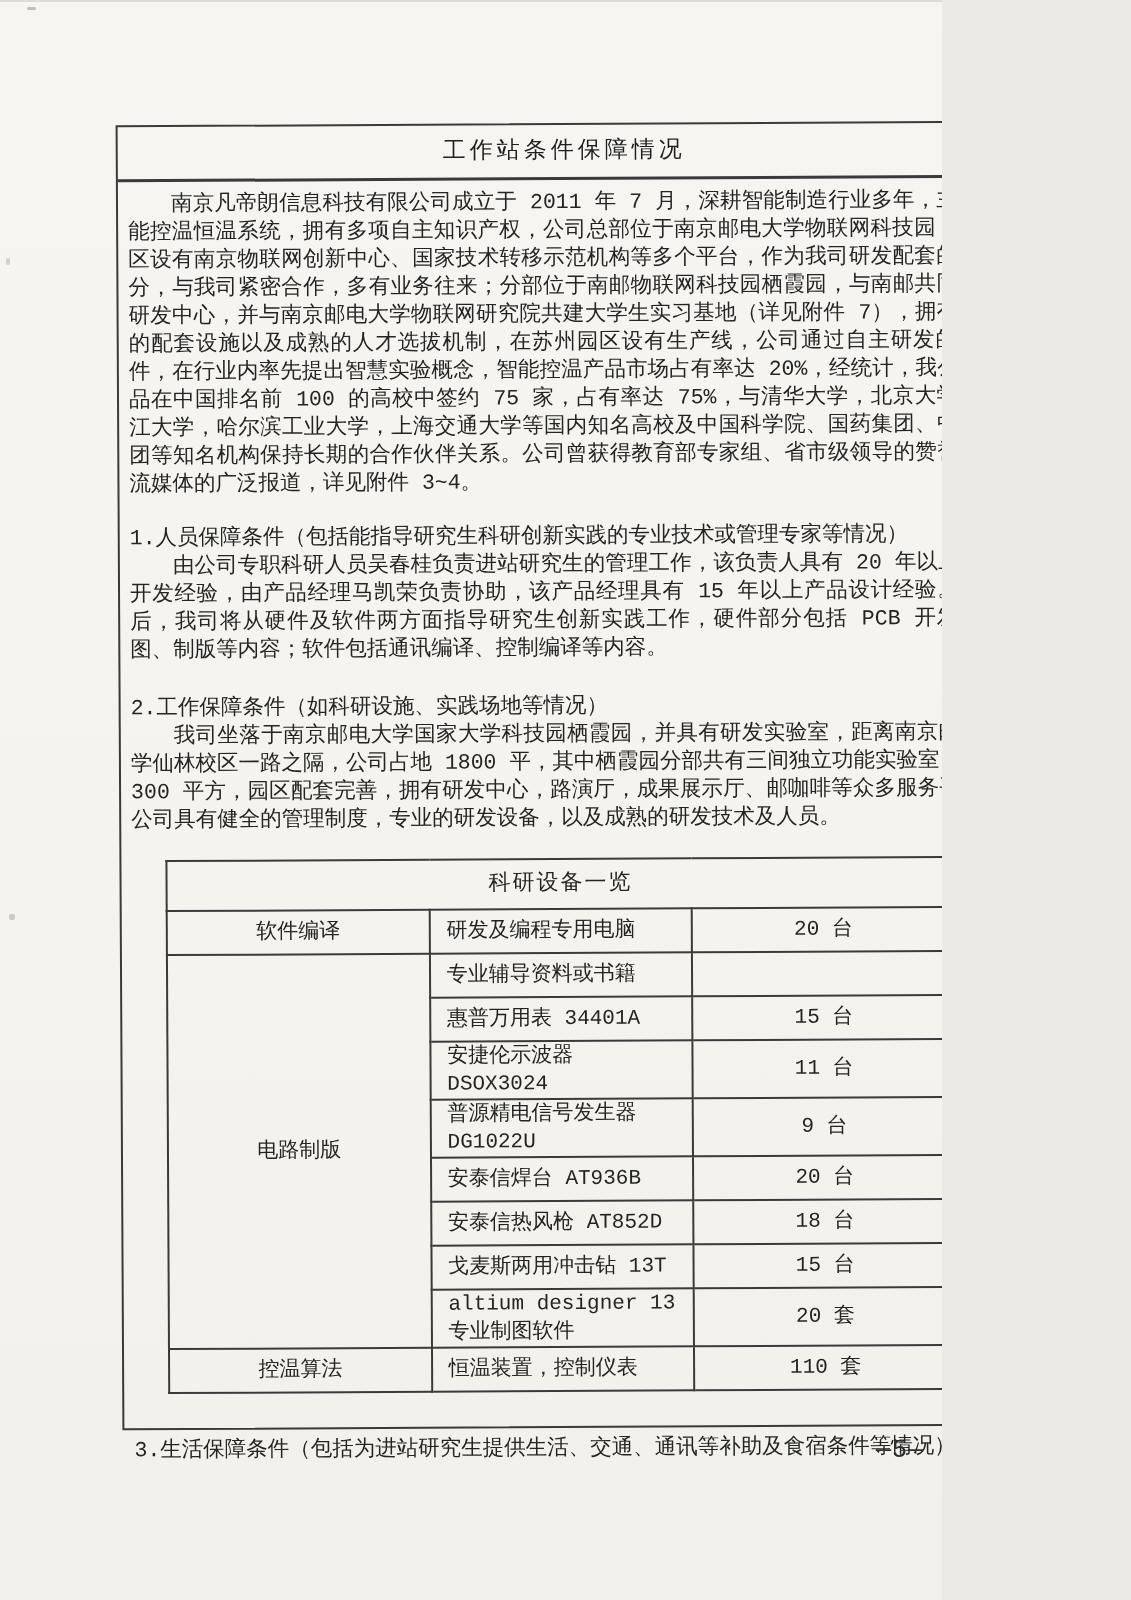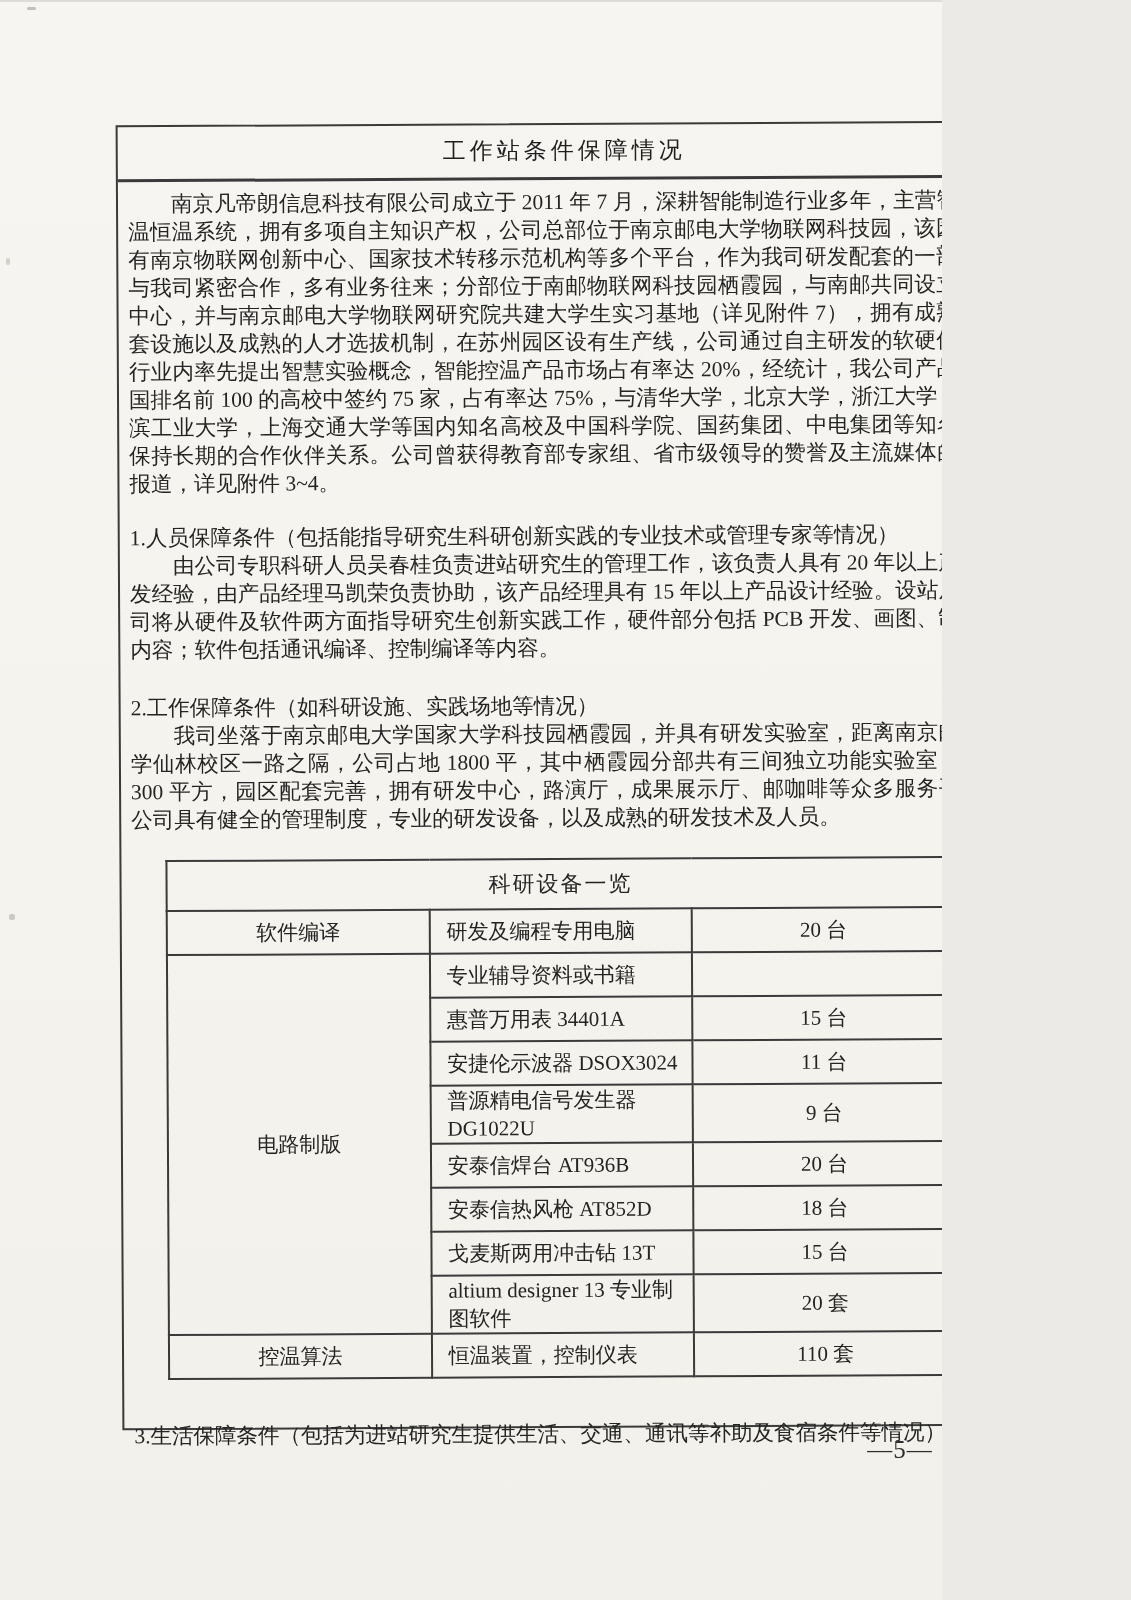--- a/index.html
+++ b/index.html
@@ -7,20 +7,21 @@
     width: 1131px; height: 1600px;
     font-family: "Liberation Serif", "DejaVu Serif", serif;
     background: #eceae6;
   }
   .page {
     position: relative;
     width: 942px; height: 1600px;
     overflow: hidden;
     background: linear-gradient(180deg, #f6f5f1 0%, #f4f3ee 55%, #f1f0ea 100%);
     color: #262626;
+    font-family: Liberation Mono, monospace;
   }
   .scan-topline {
     position: absolute; left: 0; top: 0; width: 1131px; height: 2px;
     background: #c9c6bf; opacity: .55;
   }
   .speck { position: absolute; background: #8f8b81; border-radius: 2px; opacity: .5; }
   .speck.s1 { left: 27px; top: 7px;  width: 9px;  height: 3px; }
   .speck.s2 { left: 6px;  top: 258px; width: 4px; height: 7px; opacity: .35; }
   .speck.s3 { left: 9px;  top: 914px; width: 6px; height: 6px; opacity: .4; }
   .speck.s4 { left: 1121px; top: 40px; width: 5px; height: 9px; opacity: .3; }

